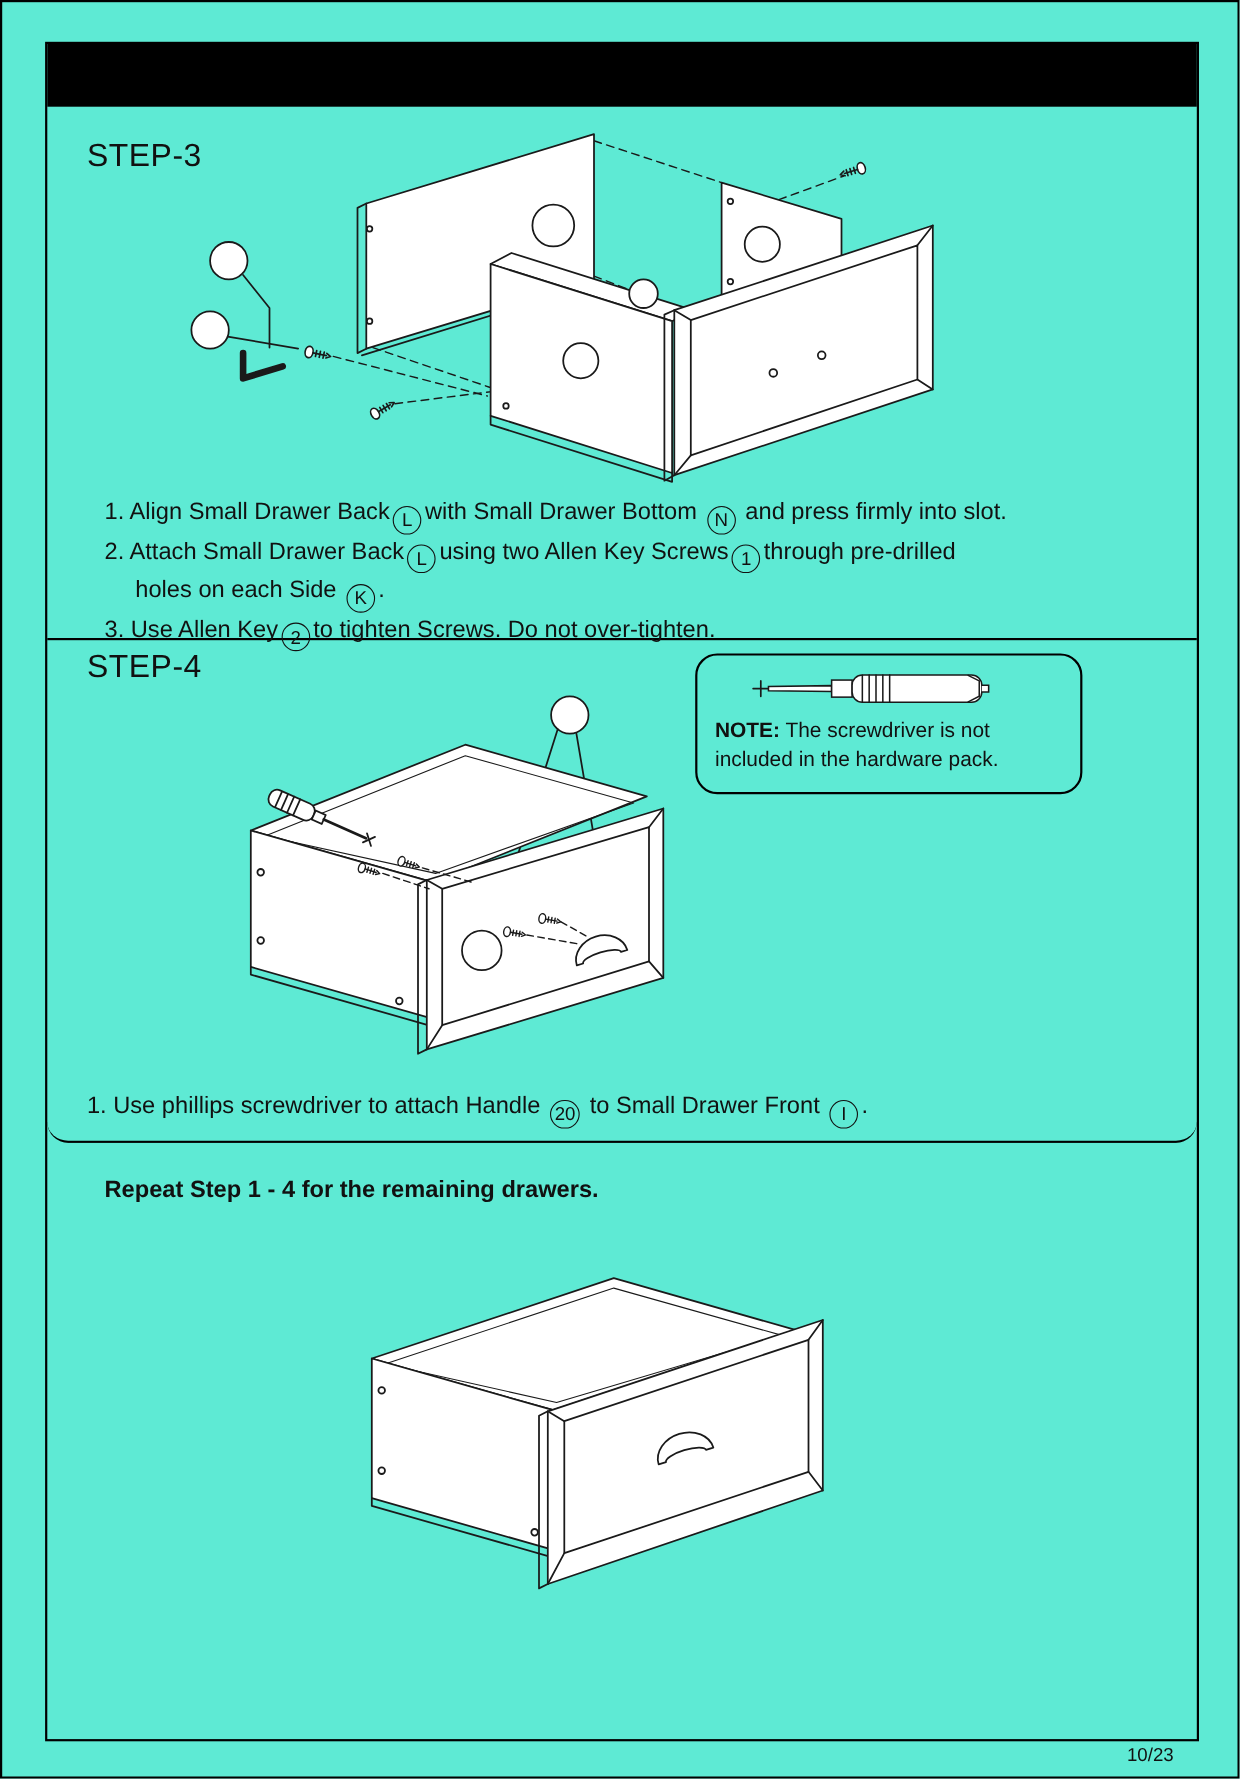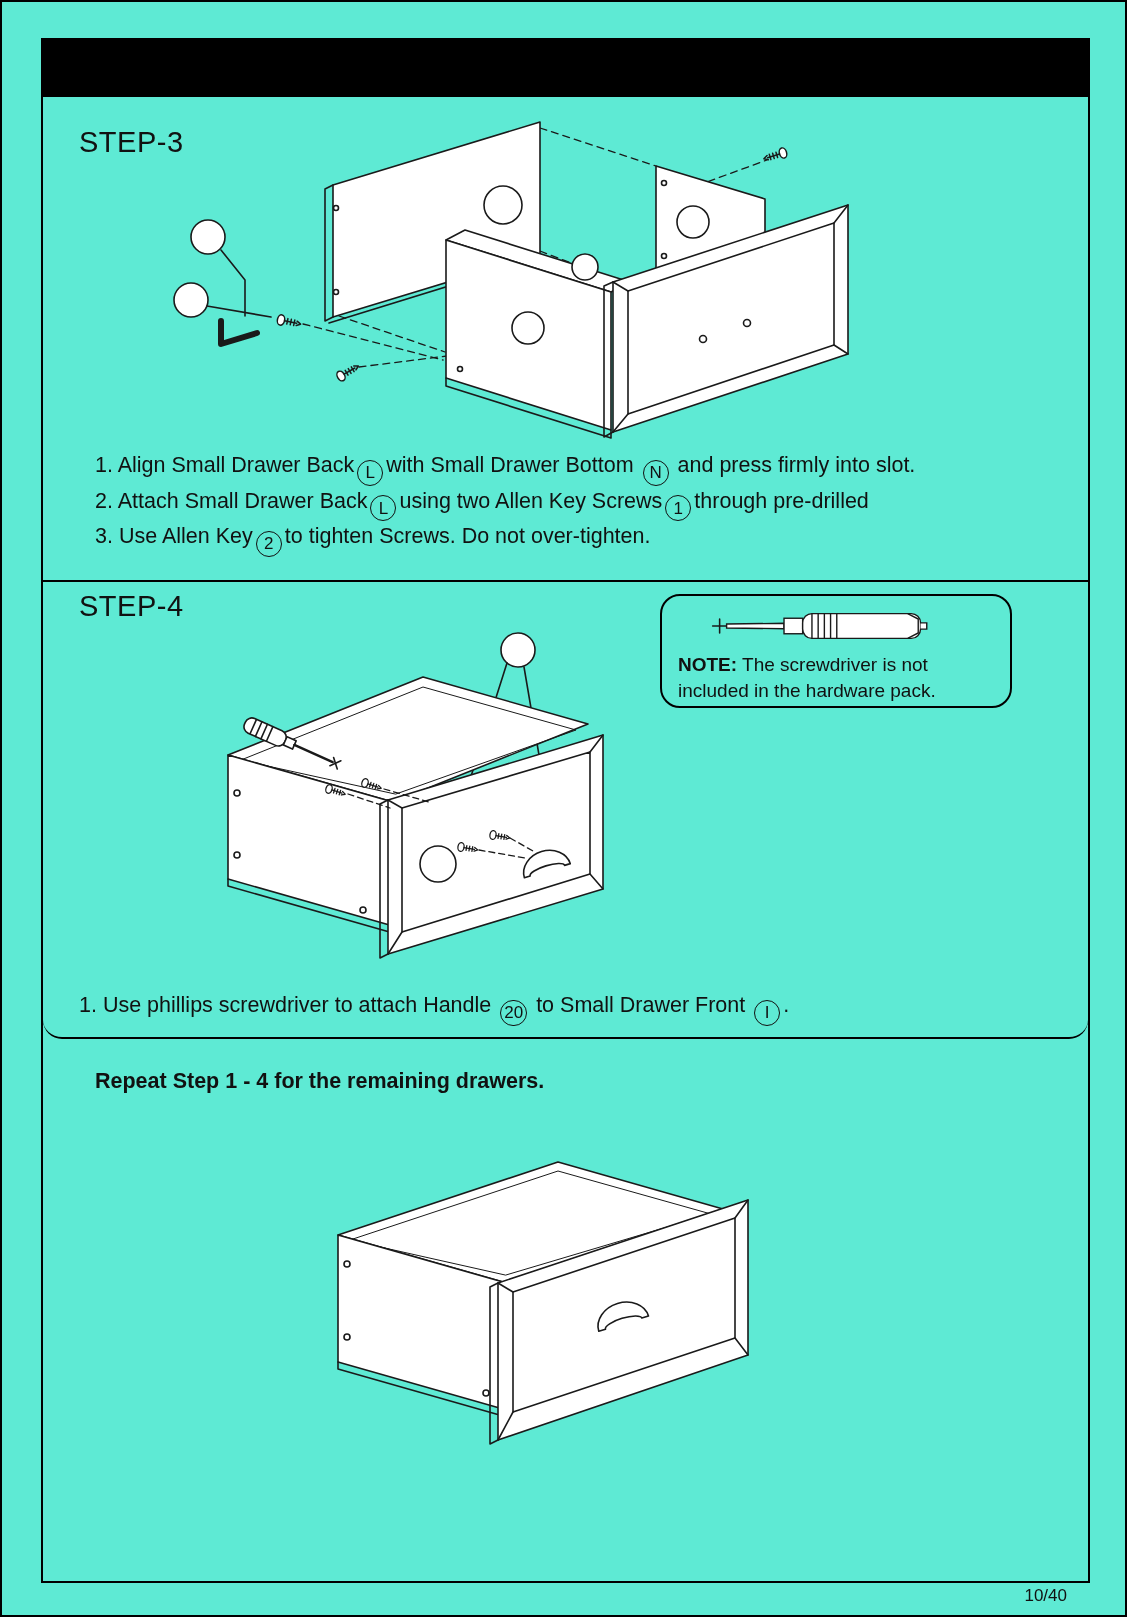--- a/index.html
+++ b/index.html
@@ -28,21 +28,21 @@
   .instructions { position:absolute; font-size:21.5px; line-height:31px; }
   .step3 .instructions { left:36px; top:410px; width:985px;margin-left:16px; }
   .step4 .instructions { left:36px; top:408px; width:985px; }
   .instr-line.indent { padding-left:28px; }
 
   .circ { display:inline-flex; align-items:center; justify-content:center;
           min-width:26px; height:26px; padding:0 3px; margin:0 3px;
           border:1.8px solid #111; border-radius:15px;
           font-size:17px; line-height:1; vertical-align:-6px; }
 
-  .note-box { position:absolute; left:617px; top:12px; width:352px; height:114px;
+  .note-box { position:absolute; left:589px; top:12px; width:352px; height:128px;
               border:2.5px solid #000; border-radius:20px; padding:10px 16px 0 16px; }
   .note-sd  { display:block; margin:0 auto; }
   .note-text { font-size:19px; line-height:26px; width:302px; margin-top:6px; }
   .note-text b { font-weight:700; }
 
   .repeat-text { position:absolute; left:52px; top:30px; font-size:21.5px; }
 
   .page-number { position:absolute; right:58px; top:1584px; font-size:17px; }
 </style>
 </head>
@@ -119,20 +119,21 @@
           <path d="M88,211 L88,234 L124,223" stroke-width="6"></path>
           <use href="#screwA" transform="translate(148,210) rotate(12)"></use>
           <use href="#screwA" transform="translate(208,266) rotate(-30)"></use>
           <use href="#screwA" transform="translate(650,43) rotate(163)"></use>
         </g>
       </svg>
 
       <div class="instructions">
           <div class="instr-line">1. Align Small Drawer Back<span class="circ">L</span>with Small Drawer Bottom <span class="circ">N</span> and press firmly into slot.</div>
           <div class="instr-line">2. Attach Small Drawer Back<span class="circ">L</span>using two Allen Key Screws<span class="circ">1</span>through pre-drilled</div>
+          <div class="instr-line indent">holes on each Side <span class="circ">K</span>.</div>
           <div class="instr-line">3. Use Allen Key<span class="circ">2</span>to tighten Screws. Do not over-tighten.</div>
         </div>
     </section>
 
     <section class="section step4">
       <h2 class="step-title">STEP-4</h2>
 
       <div class="note-box">
         <svg class="note-sd" width="256" height="40" viewBox="0 0 330 50">
           <g fill="none" stroke="#1a1a1a" stroke-width="2" stroke-linecap="round">
@@ -247,14 +248,14 @@
             <line x1="425" y1="198" x2="412" y2="181"></line>
             <line x1="175" y1="283" x2="190" y2="255"></line>
           </g>
           <path transform="translate(298,158) rotate(-17)" d="M -26,9 A 26,21 0 1 1 26,9 L 19,9 A 19,5.5 0 0 0 -19,9 Z" fill="#fff"></path>
         </g>
       </svg>
     </section>
 
   </div>
 
-  <div class="page-number">10/40</div>
+  <div class="page-number">10/23</div>
 </div>
 
 </body></html>

